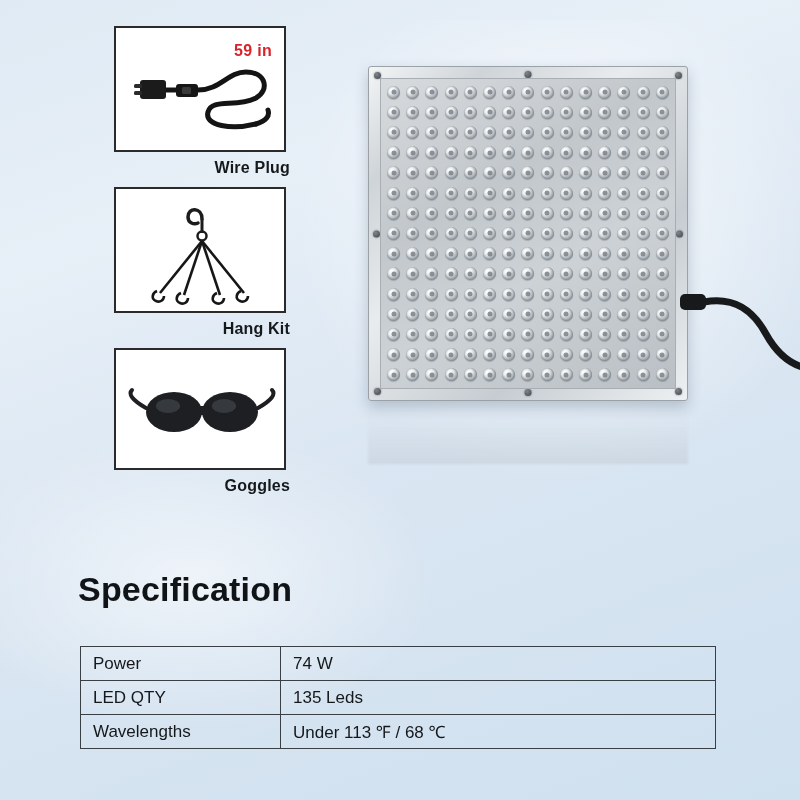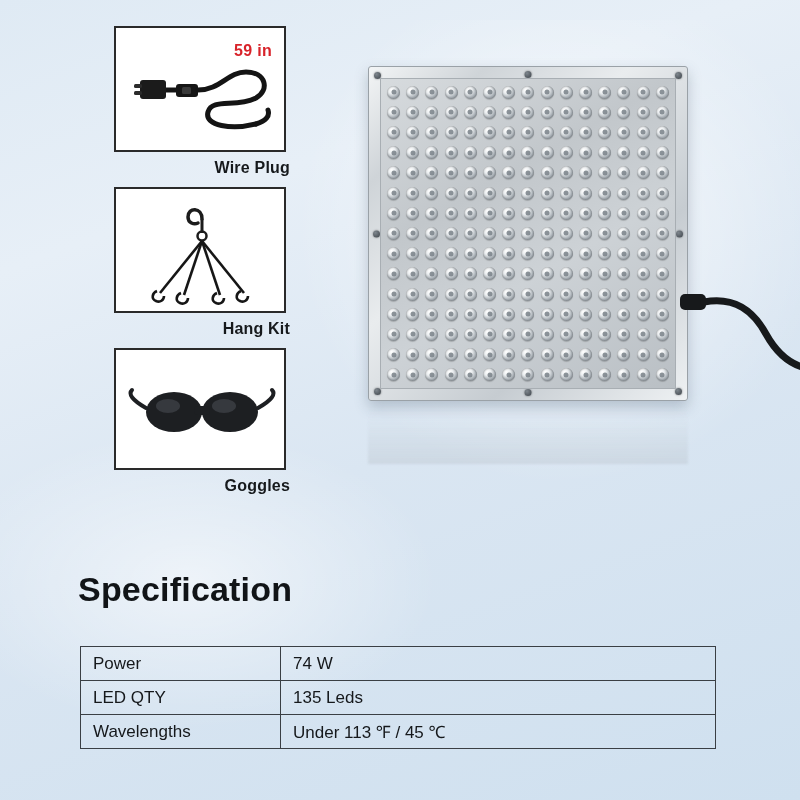--- a/index.html
+++ b/index.html
@@ -945,18 +945,18 @@
       <tr>
         <td class="k">Power</td>
         <td>74 W</td>
       </tr>
       <tr>
         <td class="k">LED QTY</td>
         <td>135 Leds</td>
       </tr>
       <tr>
         <td class="k">Wavelengths</td>
-        <td>Under 113 ℉ / 45 ℃</td>
+        <td>Under 113 ℉ / 68 ℃</td>
       </tr>
     </tbody>
   </table>
 
 </div>
 
 </body></html>

